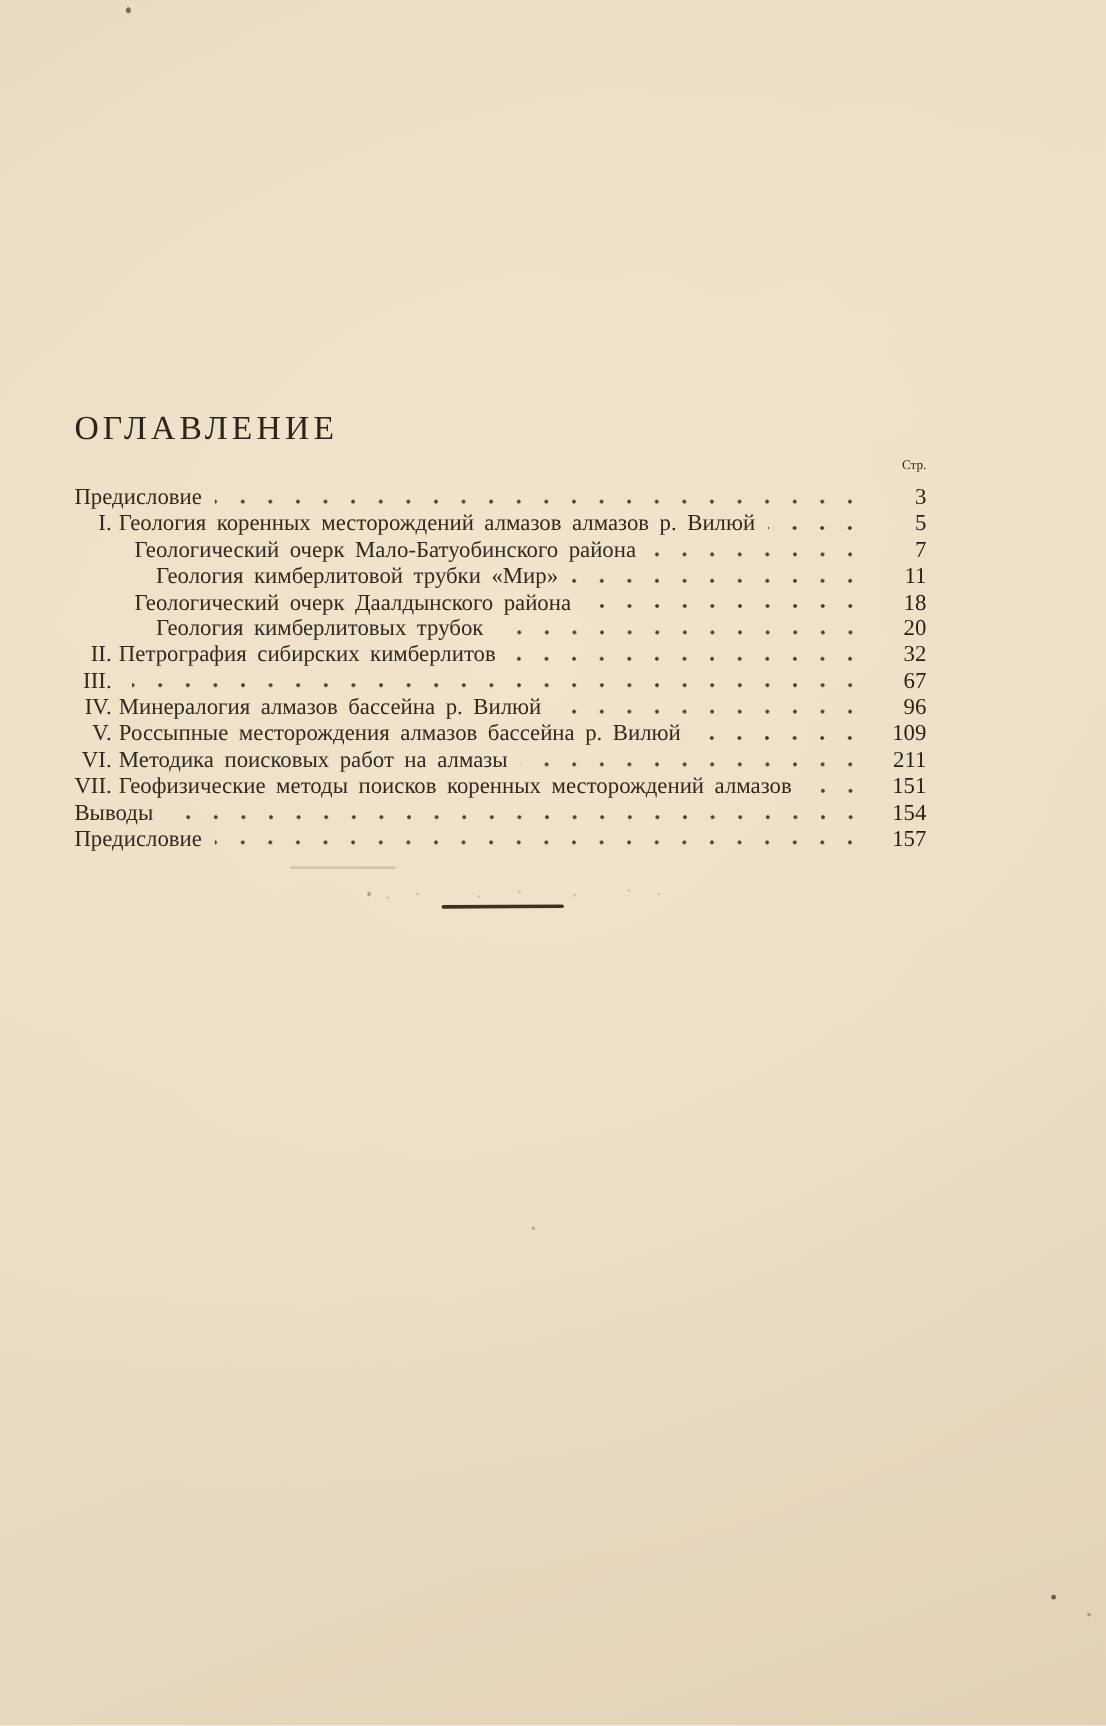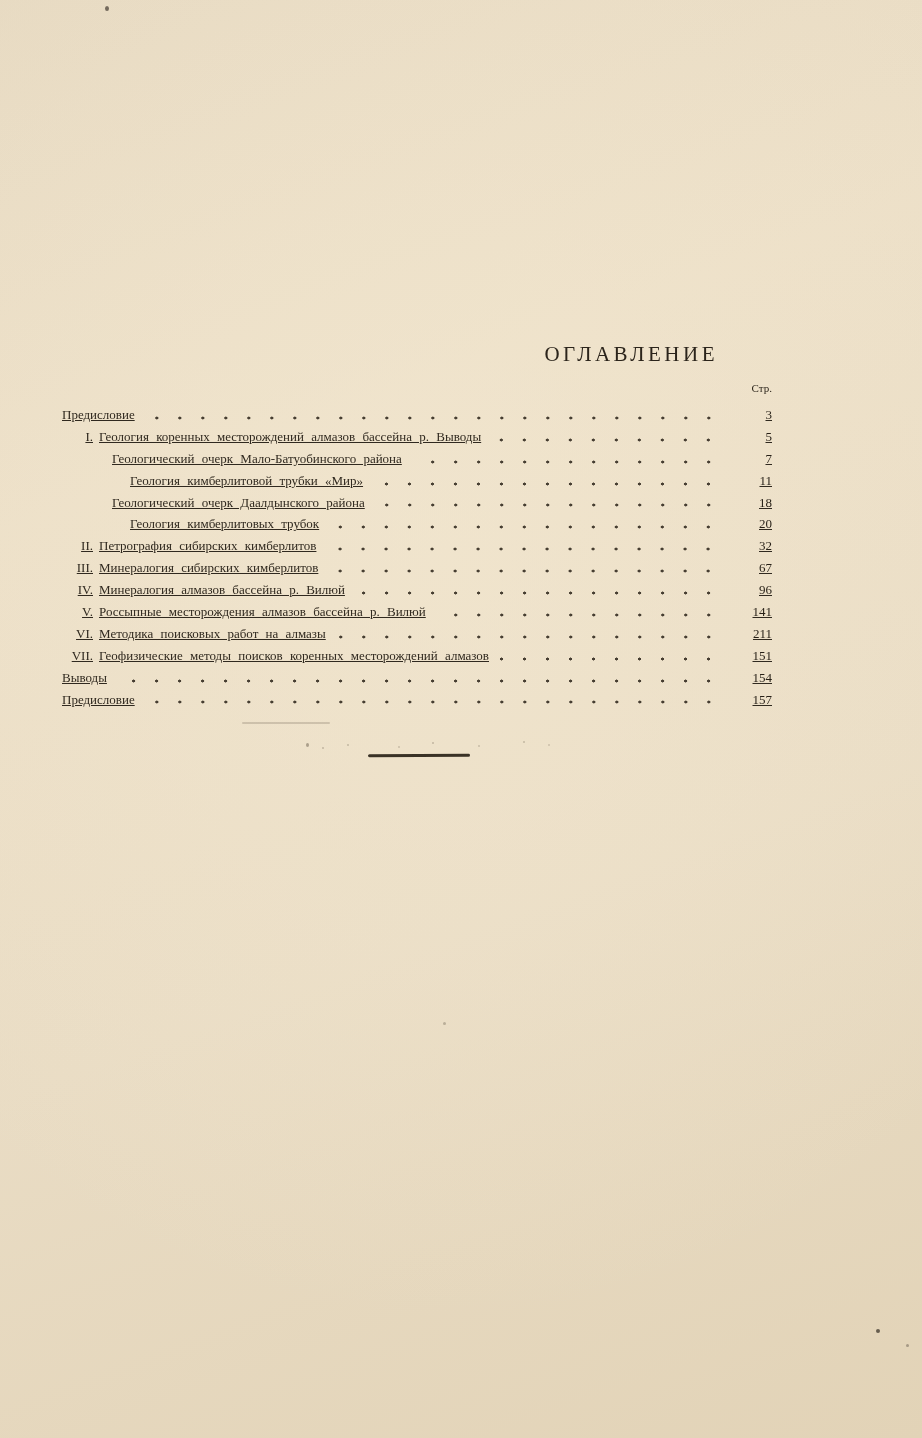--- a/index.html
+++ b/index.html
@@ -10,40 +10,39 @@
   .page {
     position: absolute; inset: 0;
     background:
       radial-gradient(ellipse 130% 90% at 48% 38%, rgba(244,233,210,0.55) 0%, rgba(244,233,210,0) 60%),
       linear-gradient(160deg, #e7dac2 0%, #ecdfc7 30%, #e9dcc4 62%, #e2d3b7 100%);
     font-family: "Liberation Serif", "DejaVu Serif", serif;
     color: #30291f;
   }
   .title {
     position: absolute; left: 62px; top: 342px; width: 656px;
-    text-align: right;
-    font-size: 21px; letter-spacing: 3.5px;
+    text-align: left;
+    font-size: 28px; letter-spacing: 3.5px;
     color: #2b241b;
     white-space: nowrap;
   }
   .page-col-label {
     position: absolute; left: 62px; top: 382px; width: 710px;
     text-align: right;
     font-size: 11px; color: #2e271d;
   }
   .toc {
     position: absolute; left: 62px; top: 404px; width: 710px;
   }
   .row {
     display: flex; align-items: baseline;
     height: 21.9px;
-    font-size: 13px; line-height: 21.9px;
+    font-size: 19px; line-height: 21.9px;
     word-spacing: 4px;
     white-space: nowrap;
-    text-decoration: underline;
   }
   .row .num {
     flex: none; width: 31px; margin-right: 6px;
     text-align: right; word-spacing: 0;
   }
   .row.sub1 { padding-left: 50px; align-items: center; }
   .row.sub2 { padding-left: 68px; }
   .row .t { flex: none; }
   .row .leader {
     flex: 1 1 auto; align-self: stretch;
@@ -96,21 +95,21 @@
   <div class="toc">
 
     <div class="row">
       <span class="t">Предисловие</span>
       <span class="leader"></span>
       <span class="pg">3</span>
     </div>
 
     <div class="row">
       <span class="num">I.</span>
-      <span class="t">Геология коренных месторождений алмазов бассейна р. Выводы</span>
+      <span class="t">Геология коренных месторождений алмазов алмазов р. Вилюй</span>
       <span class="leader"></span>
       <span class="pg">5</span>
     </div>
 
     <div class="row sub1">
       <span class="t">Геологический очерк Мало-Батуобинского района</span>
       <span class="leader"></span>
       <span class="pg">7</span>
     </div>
 
@@ -134,37 +133,36 @@
 
     <div class="row">
       <span class="num">II.</span>
       <span class="t">Петрография сибирских кимберлитов</span>
       <span class="leader"></span>
       <span class="pg">32</span>
     </div>
 
     <div class="row">
       <span class="num">III.</span>
-      <span class="t">Минералогия сибирских кимберлитов</span>
       <span class="leader"></span>
       <span class="pg">67</span>
     </div>
 
     <div class="row">
       <span class="num">IV.</span>
       <span class="t">Минералогия алмазов бассейна р. Вилюй</span>
       <span class="leader"></span>
       <span class="pg">96</span>
     </div>
 
     <div class="row">
       <span class="num">V.</span>
       <span class="t">Россыпные месторождения алмазов бассейна р. Вилюй</span>
       <span class="leader"></span>
-      <span class="pg">141</span>
+      <span class="pg">109</span>
     </div>
 
     <div class="row">
       <span class="num">VI.</span>
       <span class="t">Методика поисковых работ на алмазы</span>
       <span class="leader"></span>
       <span class="pg">211</span>
     </div>
 
     <div class="row">

